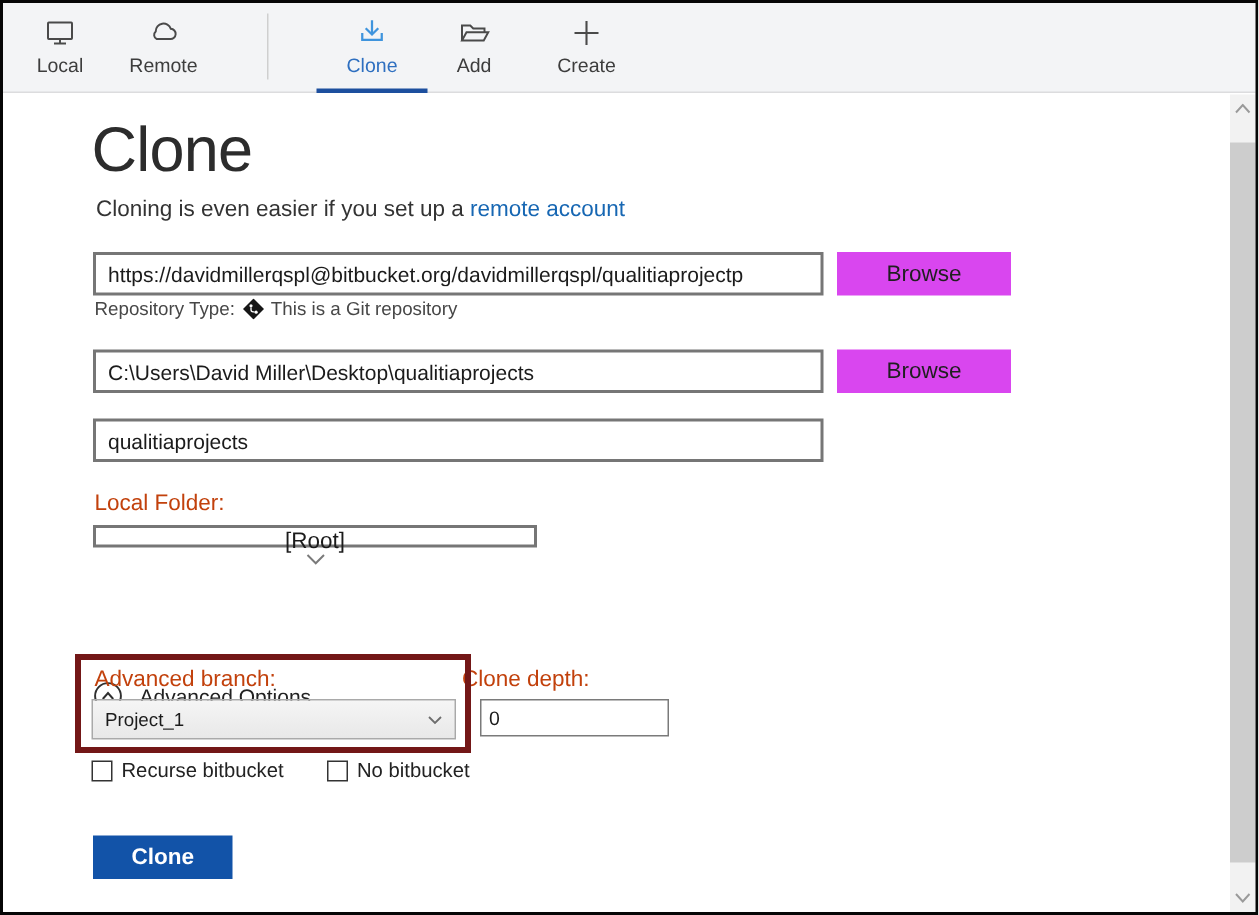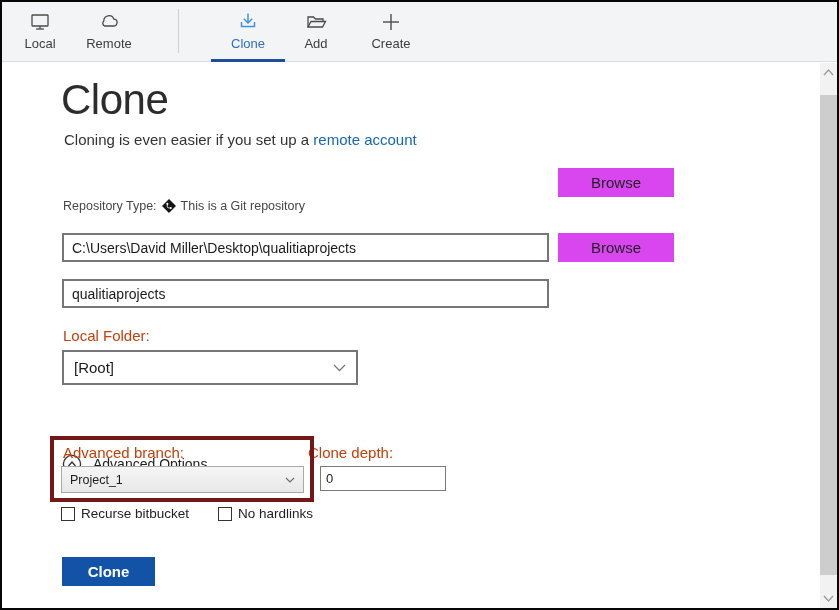--- a/index.html
+++ b/index.html
@@ -40,22 +40,22 @@
   .btn-browse-1 { top:168px; }
   .btn-browse-2 { top:233px; }
 
   .repo-type { position:absolute; left:63px; top:199px; display:flex; align-items:center;
                gap:5px; font-size:12.5px; color:#474747; }
 
   .field-label { position:absolute; font-size:15px; color:#c2410c; }
   .lbl-local-folder { left:63px; top:327px; }
   .combo { position:absolute; display:flex; align-items:center; justify-content:space-between;
            cursor:pointer; background:#fff; }
-  .combo-root { left:62px; top:350px; width:296px; height:35px; border:2px solid #767676;
-                font-size:15px; color:#1b1b1b; padding:0 10px; }
+  .combo-root { left:62px; top:350px; width:296px; height:15px; border:2px solid #767676;
+                font-size:15px; color:#1b1b1b; padding:0 10px;flex-direction:column; }
 
   .advanced { position:absolute; left:62px; top:410px; display:flex; align-items:center;
               gap:11px; font-size:14px; color:#222; cursor:pointer;margin-top:44px; }
 
   .highlight-box { position:absolute; left:50px; top:436px; width:264px; height:66px;
                    border:4px solid #731717; z-index:10; pointer-events:none; }
   .lbl-branch { left:63px; top:444px; }
   .combo-branch { left:61px; top:466px; width:243px; height:27px; border:1px solid #a9a9a9;
                   background:linear-gradient(#f5f5f5,#e8e8e8); font-size:12.5px; color:#1b1b1b;
                   padding:0 8px; }
@@ -136,20 +136,21 @@
             <line x1="3" y1="11" x2="19" y2="11"></line>
         </svg>
       </span>
       <span>Create</span>
     </div>
   </div>
 
   <h1 class="page-title">Clone</h1>
   <div class="subtitle"><span>Cloning is even easier if you set up a </span><a href="#">remote account</a></div>
 
+  <input class="txt-input inp-url" type="text" value="https://davidmillerqspl@bitbucket.org/davidmillerqspl/qualitiaprojectp" style="">
   <button class="btn-browse btn-browse-1">Browse</button>
 
   <div class="repo-type">
     <span>Repository Type:</span>
     <span>
       <svg width="14" height="14" viewBox="0 0 16 16">
         <path d="M8 0 L16 8 L8 16 L0 8 Z" fill="#161616"></path>
         <circle cx="6.1" cy="5.6" r="1.2" fill="#fff"></circle>
         <circle cx="10" cy="10.4" r="1.2" fill="#fff"></circle>
         <path d="M6.1 6.8 V8.6 q0 1.6 1.6 1.6 h1.1" stroke="#fff" stroke-width="1" fill="none"></path>
@@ -196,21 +197,21 @@
 
   <div class="field-label lbl-depth">Clone depth:</div>
   <input class="txt-input inp-depth" type="text" value="0" style="">
 
   <div class="checkrow-item check-1">
     <span class="checkbox"></span>
     <span>Recurse bitbucket</span>
   </div>
   <div class="checkrow-item check-2">
     <span class="checkbox"></span>
-    <span>No hardlinks</span>
+    <span>No bitbucket</span>
   </div>
 
   <button class="btn-clone">Clone</button>
 
   <div class="scrollbar">
     <span class="sb-arrow sb-up">
       <svg width="11" height="7" viewBox="0 0 11 7" fill="none" stroke="#9a9a9a" stroke-width="1.3">
         <polyline points="1,6 5.5,1 10,6"></polyline>
       </svg>
     </span>

